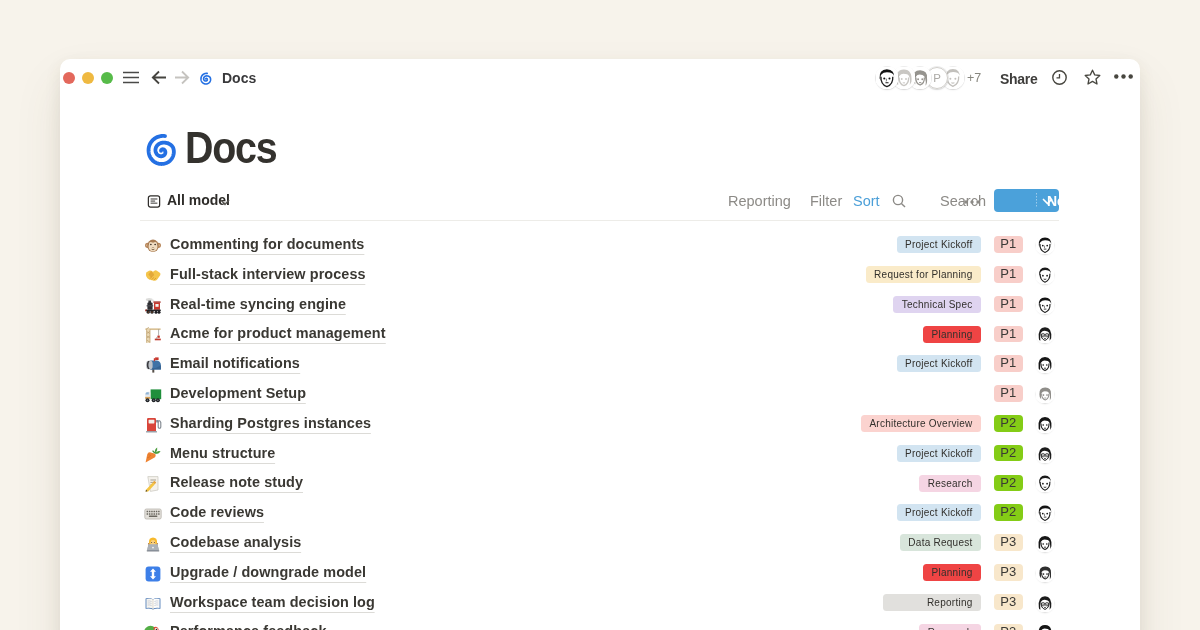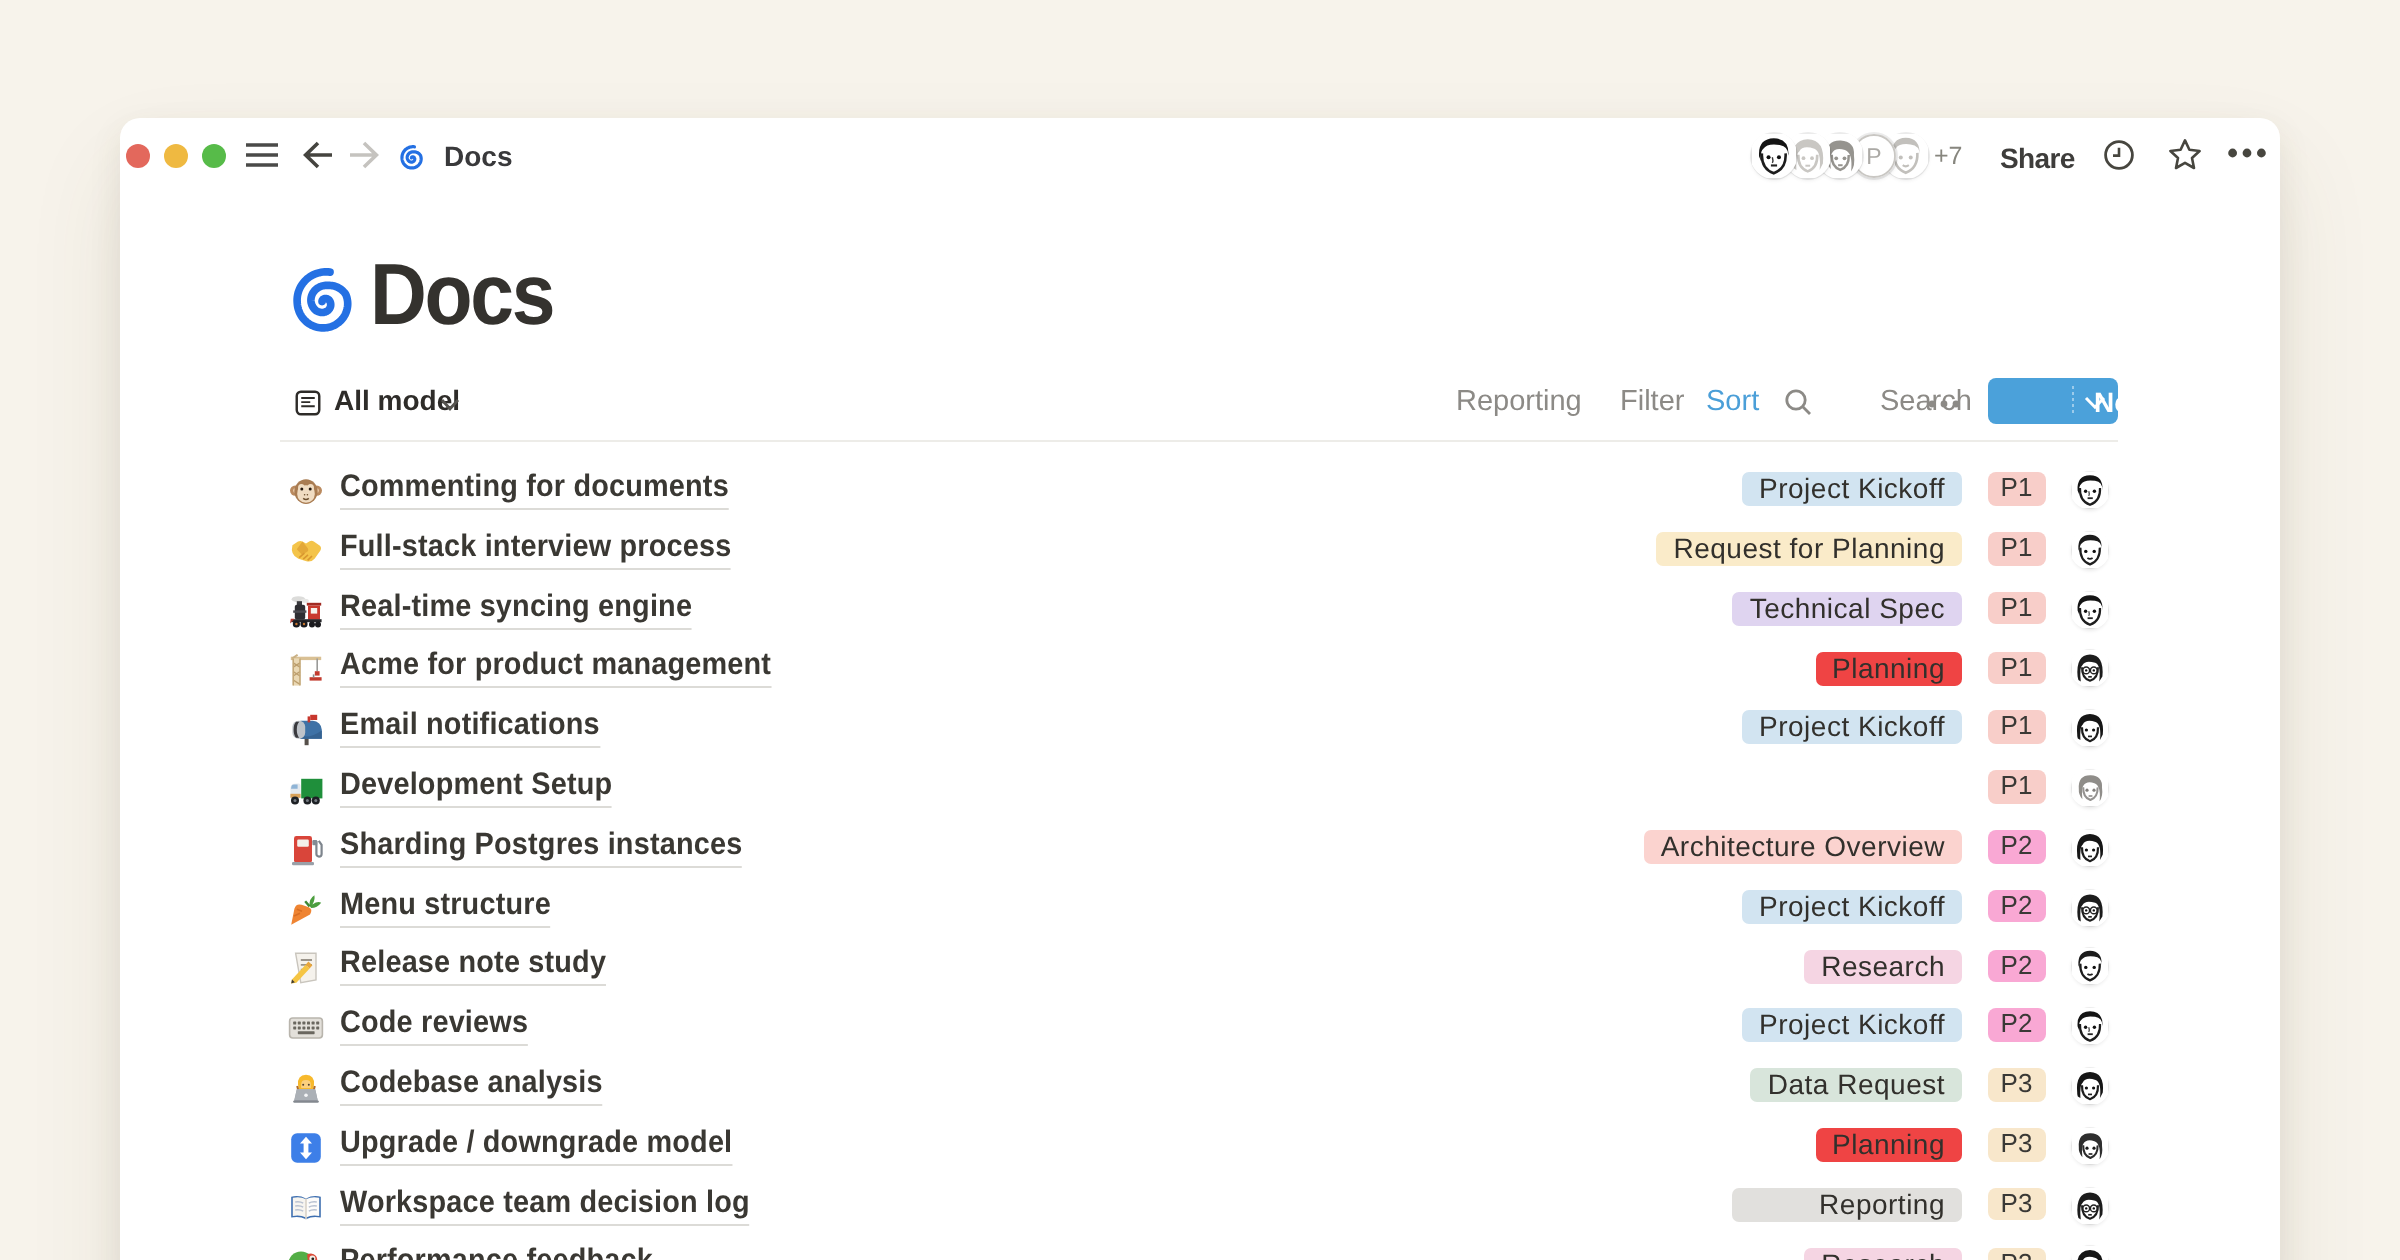--- a/index.html
+++ b/index.html
@@ -25,24 +25,24 @@
 .ctrl { position:absolute; top:3.5px; font-size:14.5px; color:#8C8A86; }
 .sort { color:#4B9FD8; }
 .newbtn { position:absolute; right:0; top:0; width:65px; height:23px; background:#4BA1DA; border-radius:4px; color:#fff; }
 .newbtn span { position:absolute; left:9px; top:4px; font-size:14px; font-weight:bold;padding-left:44px; }
 .hr { position:absolute; left:140px; top:220px; width:919px; height:1px; background:#EDECE8; }
 
 .rows { position:absolute; left:140px; top:229px; width:919px; }
 .row { position:relative; height:29.8px; }
 .ric { position:absolute; left:4px; top:8px; width:18px; height:18px; }
 .rt { position:absolute; left:30px; top:6px; font-size:15.5px; font-weight:bold; color:#3A3833; padding-bottom:1px; border-bottom:1px solid #DCDBD7; line-height:18px; transform:scaleX(0.93); transform-origin:0 50%; letter-spacing:0.1px; }
-.tag { position:absolute; right:78px; top:7.2px; height:17px; line-height:17px; border-radius:3.5px; padding:0 8.5px; font-size:14px; letter-spacing:0.25px; color:#32302C; }
+.tag { position:absolute; right:78px; top:7.2px; height:17px; line-height:17px; border-radius:3.5px; padding:0 8.5px; font-size:10px; letter-spacing:0.25px; color:#32302C; }
 .pp { position:absolute; right:36.5px; top:7.3px; width:28.5px; height:16.5px; line-height:16.5px; border-radius:4px; text-align:center; font-size:13px; color:#3A3936; }
 .p1 { background:#F8CEC9; }
-.p2 { background:#f9a8d4; }
+.p2 { background:#84cc16; }
 .p3 { background:#F8E7CB; }
 .av { position:absolute; right:5px; top:7px; width:18px; height:18px; border-radius:50%; background:#fff; box-shadow:0 0 0 0.5px rgba(0,0,0,.06),0 1px 2px rgba(0,0,0,.12); }
 .tag.blue { background:#D2E4F1; }
 .tag.yellow { background:#FAEBC9; }
 .tag.purple { background:#DFD4F0; }
 .tag.brown { background:#ef4444; }
 .tag.red { background:#FBD3CF; }
 .tag.pink { background:#F5D5E3; }
 .tag.green { background:#D8E5DB; }
 .tag.gray { background:#E1E0DD;padding-left:44px; }

